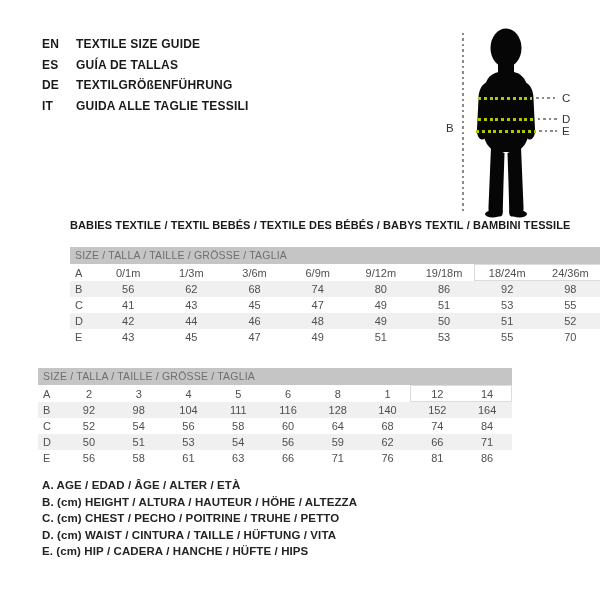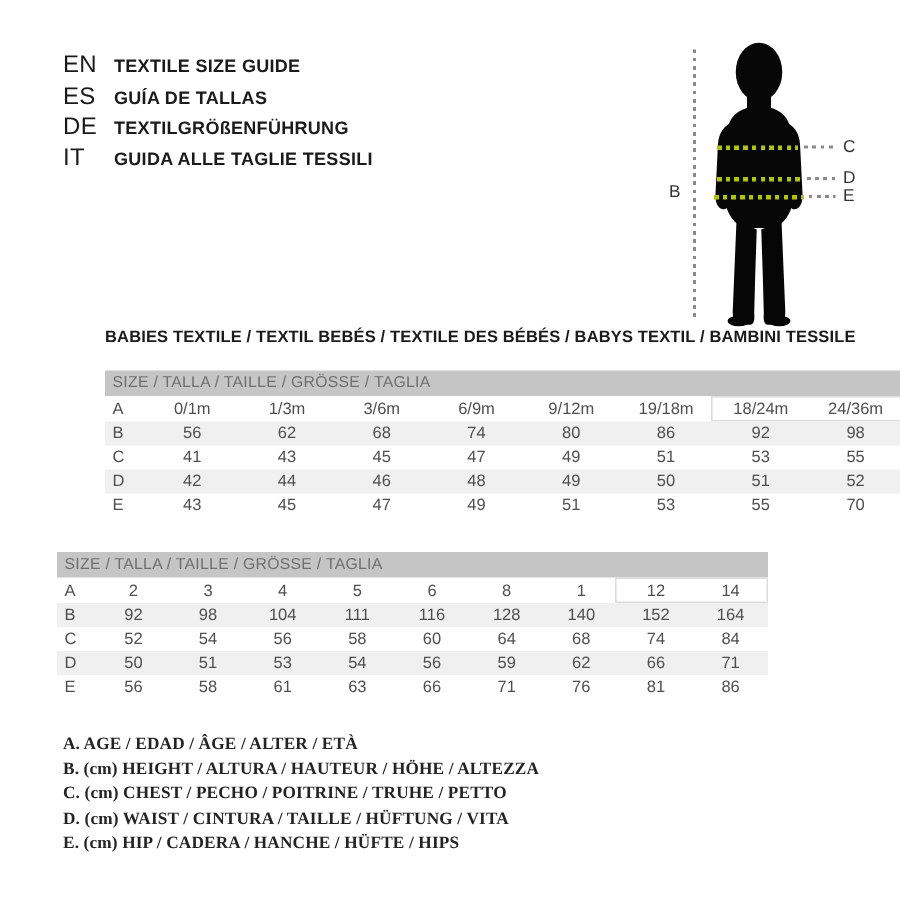--- a/index.html
+++ b/index.html
@@ -13,21 +13,21 @@
     --sil:#060606;
   }
   html,body{margin:0;padding:0;}
   body{
     width:600px;height:600px;background:#fff;position:relative;overflow:hidden;
     font-family:"Liberation Sans",sans-serif;
   }
   
   .lang-list{position:absolute;left:42px;top:34px;}
   .lang-row{display:flex;height:20.5px;align-items:center;}
-  .lcode{width:34px;font-size:16px;font-weight:400;color:var(--title-text);letter-spacing:.2px;}
+  .lcode{width:34px;font-size:12px;font-weight:700;color:var(--title-text);letter-spacing:.2px;}
   .ltitle{font-size:12px;font-weight:700;color:var(--title-text);letter-spacing:.2px;white-space:nowrap;}
 
   
   .figure{position:absolute;left:445px;top:23px;width:152px;height:205px;}
   .figure svg{position:absolute;left:5px;top:2px;}
   .sil{fill:var(--sil);}
   .vline{position:absolute;left:17px;top:10px;width:1.8px;height:180px;
     background:repeating-linear-gradient(180deg,var(--dash-gray) 0 2.5px,transparent 2.5px 5.5px);}
   .hline{position:absolute;height:2.6px;}
   .hline i{position:absolute;top:0;height:100%;display:block;}
@@ -63,21 +63,21 @@
   .rl{padding-left:5px;box-sizing:border-box;}
   .t8 .rl{width:5%;}
   .t8 .tc{width:11.875%;text-align:center;}
   .t9 .rl{width:5.5%;}
   .t9 .tc{width:10.5%;text-align:center;}
   .cellbox{position:absolute;right:0;top:-1px;bottom:0;border:1px solid #dcdcdc;pointer-events:none;}
   .t8 .cellbox{width:23.75%;}
   .t9 .cellbox{width:21%;}
 
   
-  .legend{position:absolute;left:42px;top:488px;font-family:Liberation Serif, serif;}
+  .legend{position:absolute;left:42px;top:477px;}
   .legend-line{font-size:11.5px;font-weight:700;color:#242424;line-height:16.5px;letter-spacing:.1px;white-space:nowrap;}
 </style>
 </head>
 <body>
 
 <div class="lang-list" id="langs">
     <div class="lang-row">
       <span class="lcode">EN</span>
       <span class="ltitle">TEXTILE SIZE GUIDE</span>
     </div>

